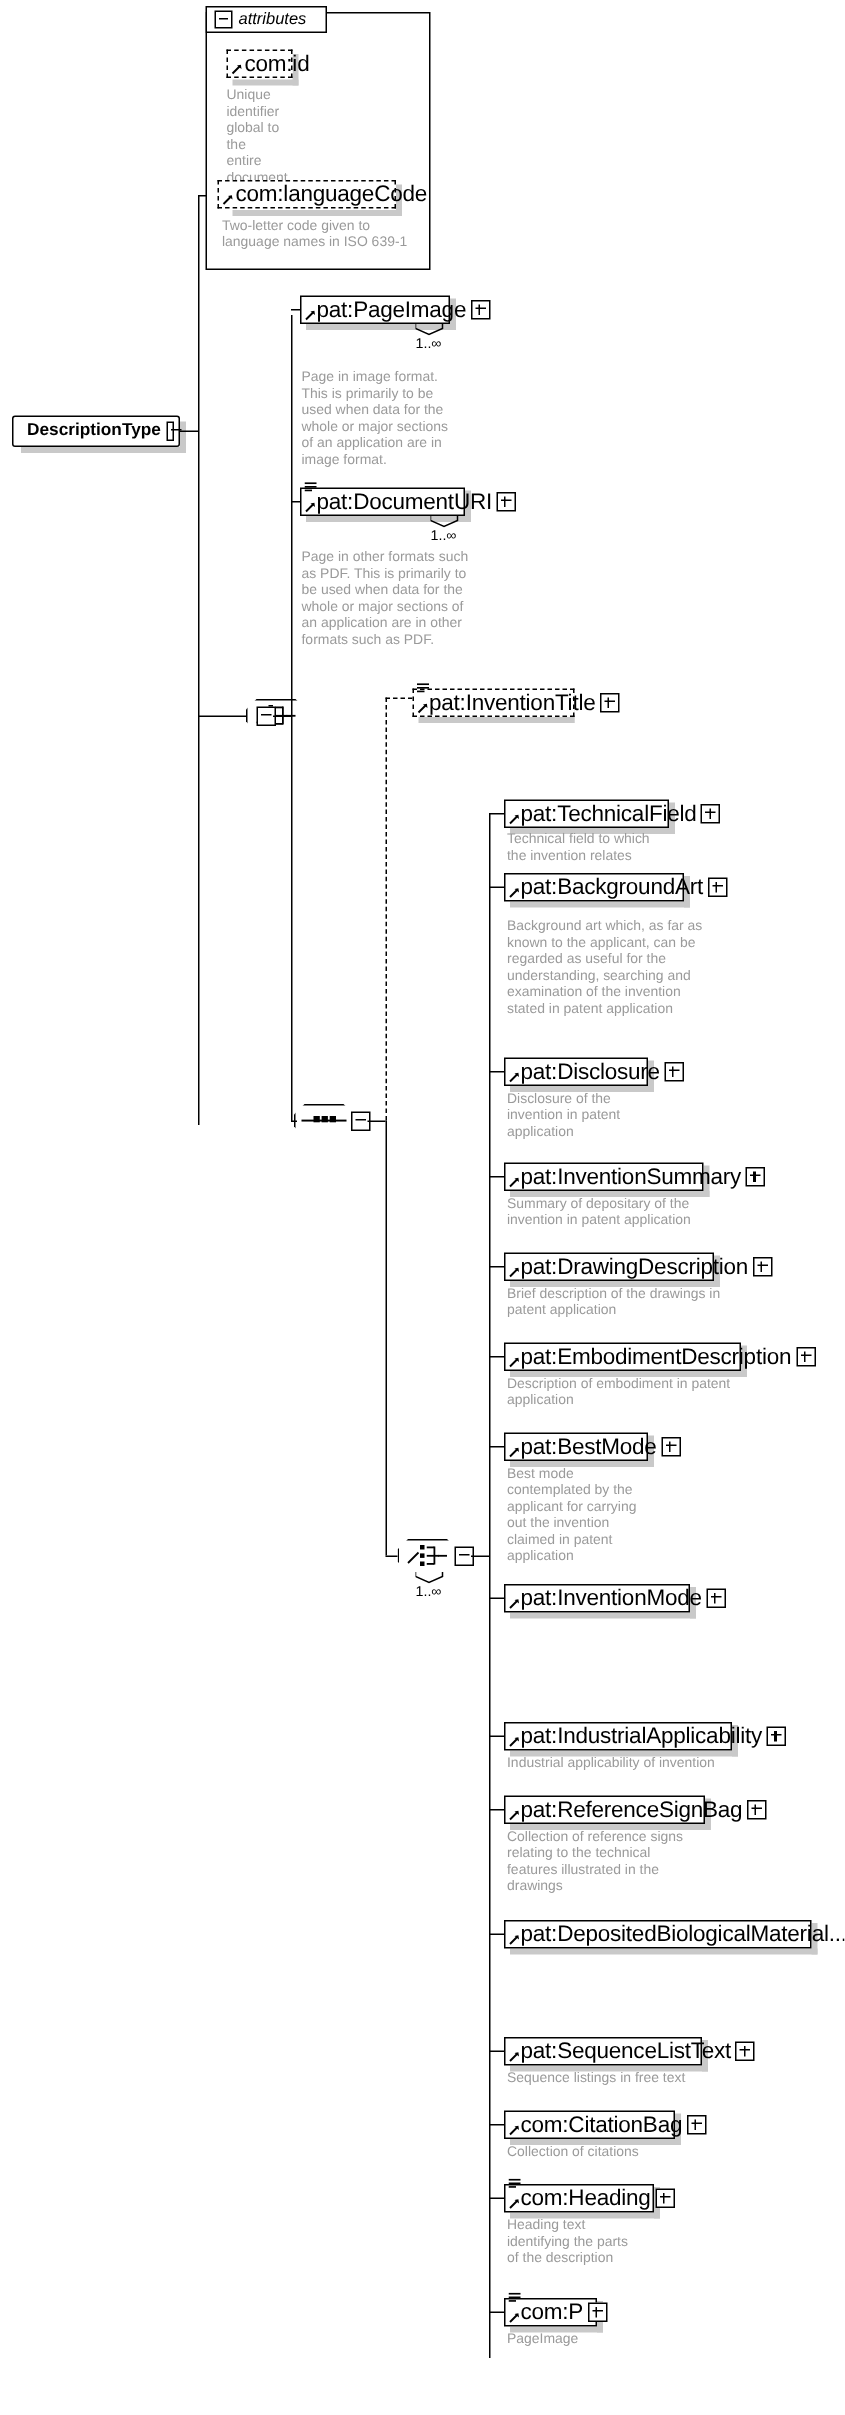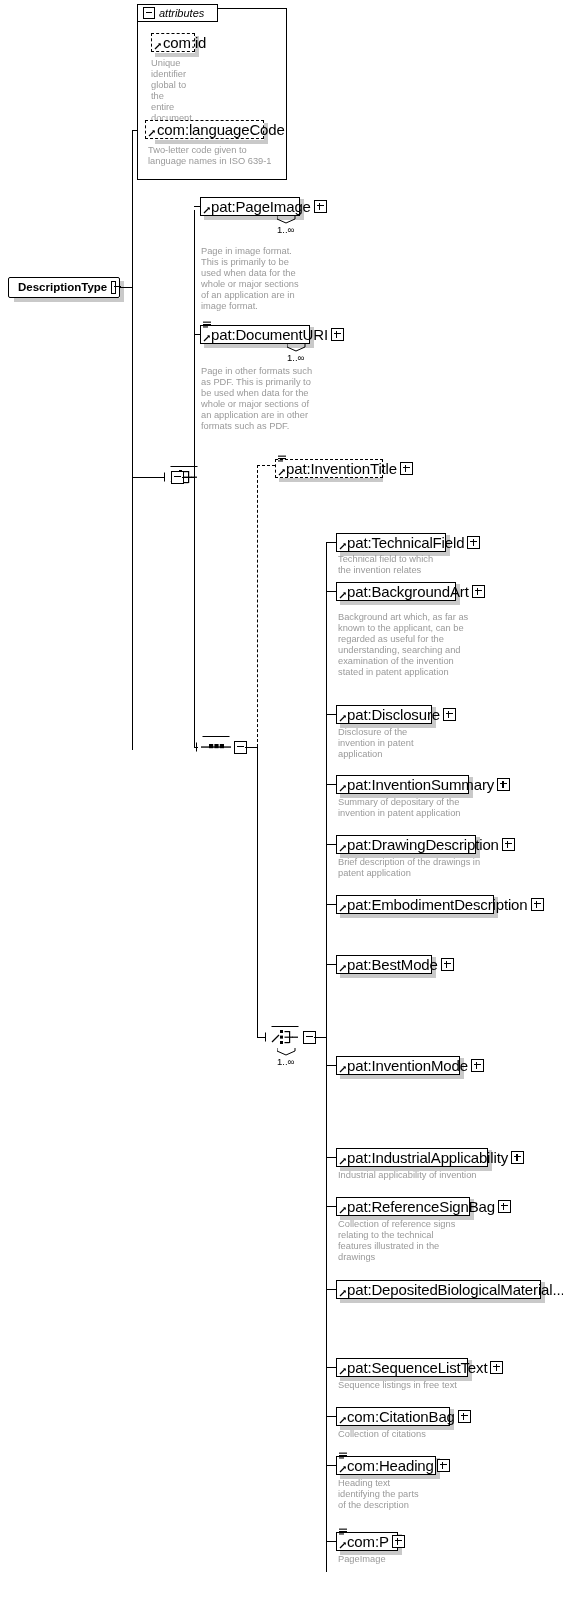--- a/index.html
+++ b/index.html
@@ -321,34 +321,36 @@
     <svg class="arrow" viewBox="0 0 8 8">
       <path d="M1 7 L6 2" stroke="#000" stroke-width="1.3" fill="none"></path>
         <path d="M6.6 1.2 L7 4 L4 1.6 Z" fill="#000"></path>
     </svg>
     <span class="lbl">pat:EmbodimentDescription</span>
     <span class="plus">
         <i></i>
       </span>
   </div>
   <div class="hline" style="left:326px;top:904px;width:10px;"></div>
+  <div class="doc" style="left:338px;top:917px;width:170px;">Description of embodiment in patent application</div>
 
   <div class="nshadow" style="left:340px;top:974px;width:96px;height:4px;"></div>
   <div class="nshadow" style="left:432px;top:957px;width:4px;height:21px;"></div>
   <div class="node" style="left:336px;top:955px;width:96px;">
     <svg class="arrow" viewBox="0 0 8 8">
       <path d="M1 7 L6 2" stroke="#000" stroke-width="1.3" fill="none"></path>
         <path d="M6.6 1.2 L7 4 L4 1.6 Z" fill="#000"></path>
     </svg>
     <span class="lbl">pat:BestMode</span>
     <span class="plus">
         <i></i>
       </span>
   </div>
   <div class="hline" style="left:326px;top:964px;width:10px;"></div>
+  <div class="doc" style="left:338px;top:977px;width:92px;">Best mode contemplated by the applicant for carrying out the invention claimed in patent application</div>
 
   <div class="nshadow" style="left:340px;top:1075px;width:124px;height:4px;"></div>
   <div class="nshadow" style="left:460px;top:1058px;width:4px;height:21px;"></div>
   <div class="node" style="left:336px;top:1056px;width:124px;">
     <svg class="arrow" viewBox="0 0 8 8">
       <path d="M1 7 L6 2" stroke="#000" stroke-width="1.3" fill="none"></path>
         <path d="M6.6 1.2 L7 4 L4 1.6 Z" fill="#000"></path>
     </svg>
     <span class="lbl">pat:InventionMode</span>
     <span class="plus">

